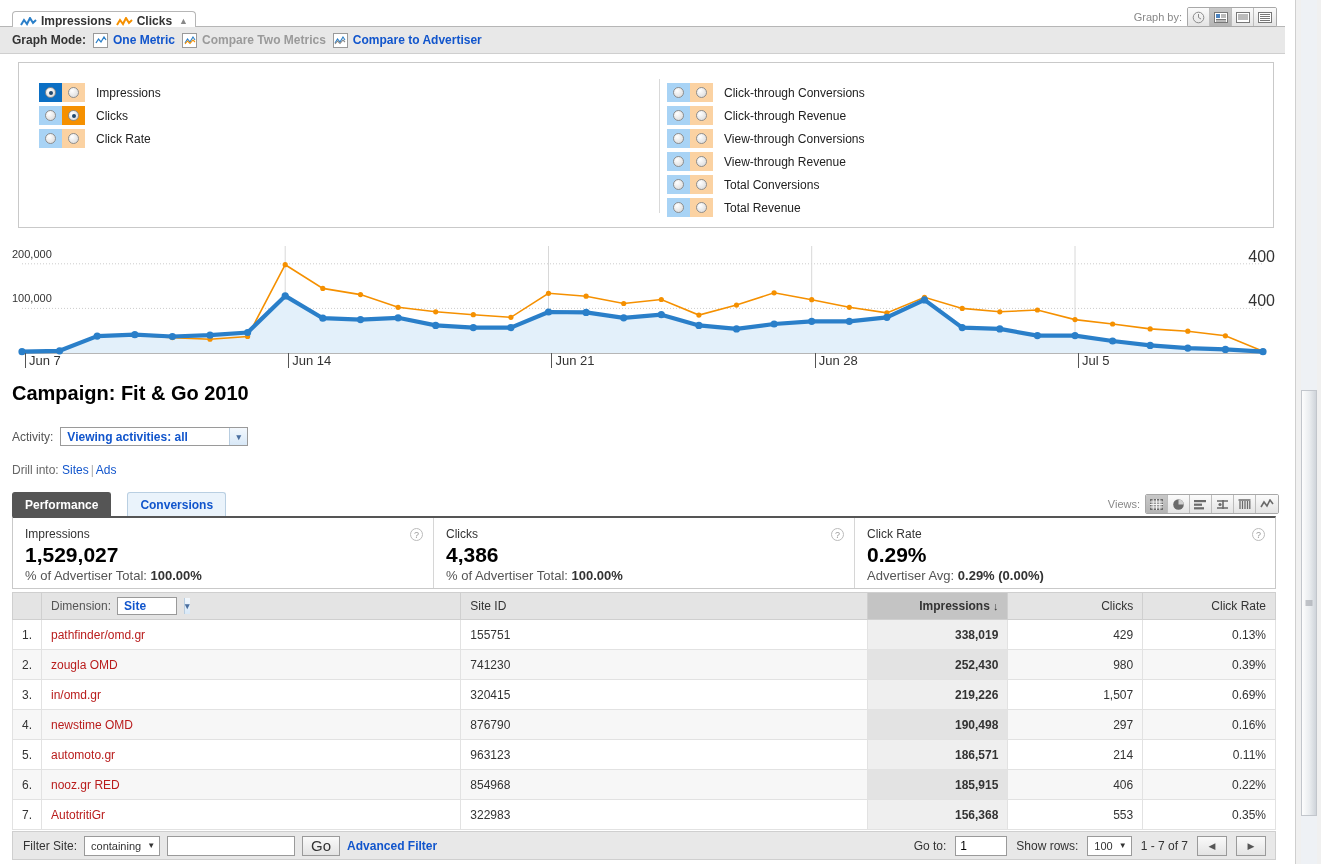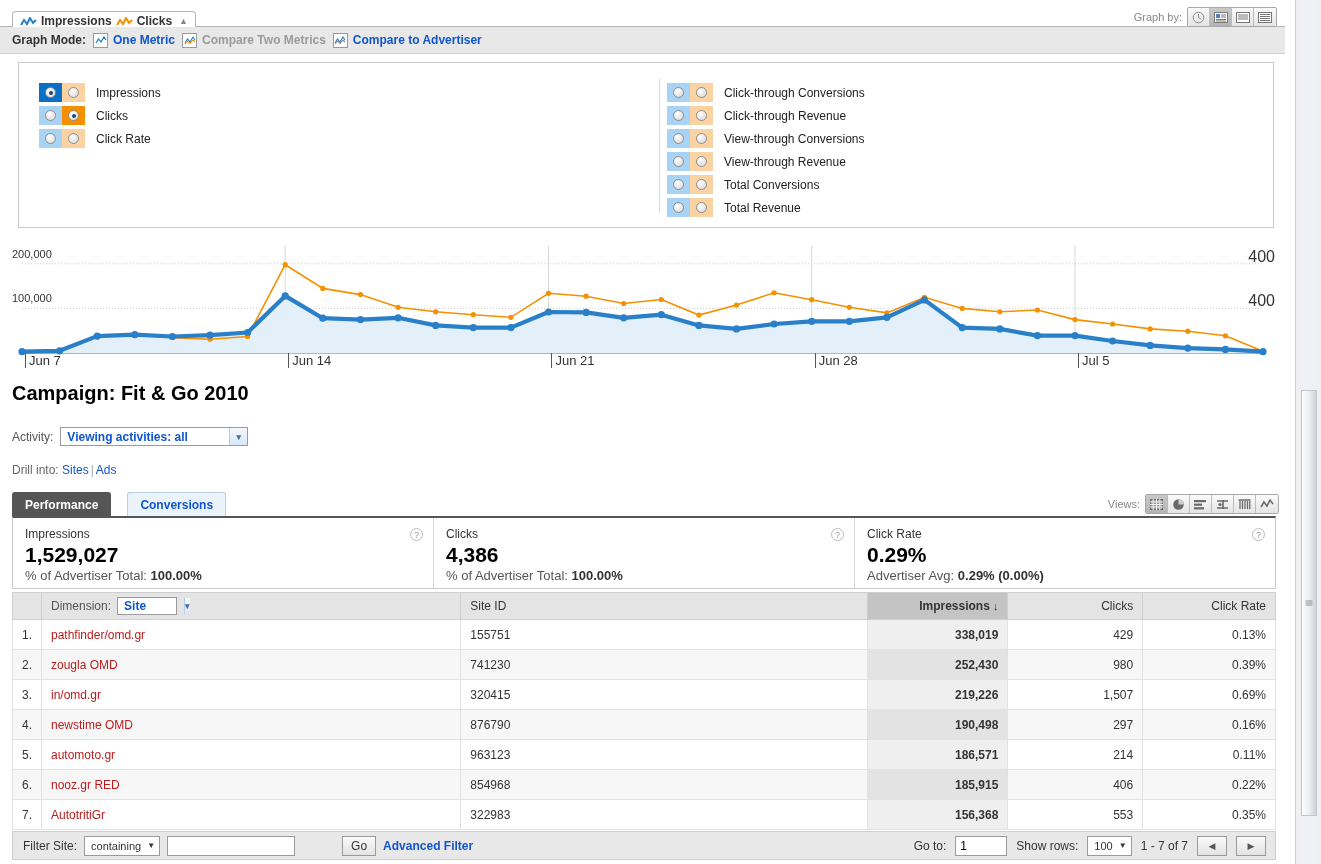--- a/index.html
+++ b/index.html
@@ -170,22 +170,22 @@
   .footer .left { display:flex; align-items:center; gap:7px; padding-left:10px; }
   .footer .right { margin-left:auto; display:flex; align-items:center; gap:9px; padding-right:9px; }
   .dd {
     display:flex; align-items:center; justify-content:space-between;
     border:1px solid #9a9a9a; background:#fff; height:20px; padding:0 4px 0 6px;
     font-size:11px; color:#333; gap:6px;
   }
   .txtin { border:1px solid #9a9a9a; background:#fff; height:20px; width:128px; padding:0 4px; font-size:12px; }
   .gobtn {
     border:1px solid #9a9a9a; background:linear-gradient(#fafafa,#e3e3e3);
-    height:20px; padding:0 8px; font-size:12px; color:#333;
-    display:flex; align-items:center;margin-left:40px;
+    height:20px; padding:0 8px; font-size:15px; color:#333;
+    display:flex; align-items:center;
   }
   .adv { color:#1155cc; font-weight:bold; text-decoration:none; }
   .pgbtn {
     width:30px; height:20px; border:1px solid #9a9a9a;
     background:linear-gradient(#fafafa,#e3e3e3);
     display:flex; align-items:center; justify-content:center; color:#555; font-size:9px;
   }
 
   
   .sb-outer { position:absolute; right:0; top:0; width:26px; height:864px; background:#f0f0f0; border-left:1px solid #cfcfcf; }

